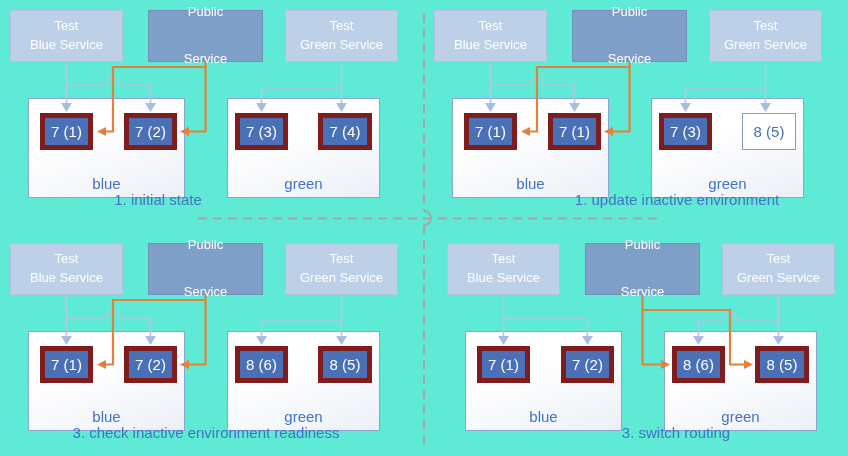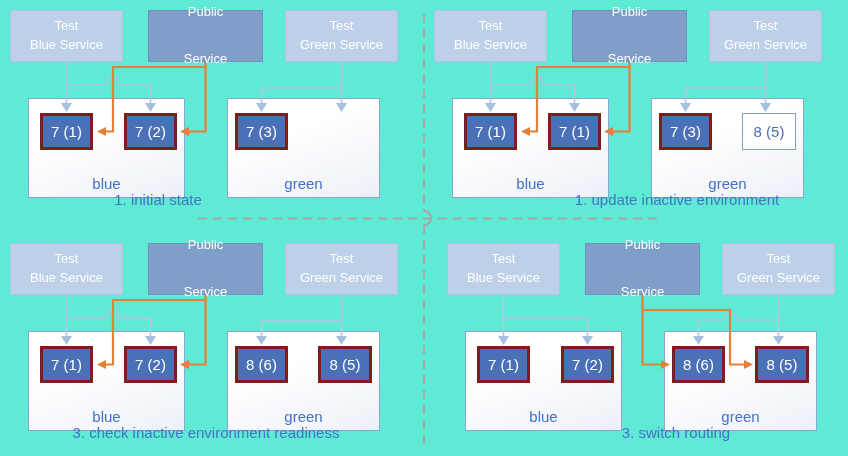--- a/index.html
+++ b/index.html
@@ -16,21 +16,21 @@
   .svc.s2{left:148px;width:115px;gap:28px;}
   .svc.s3{left:285px;width:113px;}
   .env{position:absolute;top:98px;height:100px;box-sizing:border-box;
        border:1.5px solid #8aa5d2;background:linear-gradient(160deg,#ffffff 35%,#ecf0f7 100%);}
   .env.blue{left:28px;width:157px;}
   .env.green{left:227px;width:153px;}
   .env-label{position:absolute;bottom:5px;left:0;width:100%;text-align:center;
              color:#4472c4;font-size:15px;}
   .pod{position:absolute;top:113px;width:53px;height:37px;box-sizing:border-box;
        display:flex;align-items:center;justify-content:center;
-       background:#4a70b8;border:3px solid #7f1d1d;color:#ffffff;font-size:15px;}
+       background:#4a70b8;border:5px solid #7f1d1d;color:#ffffff;font-size:15px;}
   .pod.p1{left:40px;} .pod.p2{left:124px;text-align:center;} .pod.p3{left:235px;} .pod.p4{left:318px;width:54px;}
   .pod.outlined{background:#ffffff;border:1.5px solid #7f9fc9;color:#4a6fb5;}
   .caption{position:absolute;top:191px;transform:translateX(-50%);white-space:nowrap;
            color:#4472c4;font-size:15px;}
   .wires{position:absolute;left:0;top:0;pointer-events:none;}
   .wire-blue{fill:none;stroke:#b0c6e4;stroke-width:1.6;}
   .head-blue{fill:#a6bedf;stroke:none;}
   .wire-orange{fill:none;stroke:#e2813b;stroke-width:2.2;}
   .head-orange{fill:#e2813b;stroke:none;}
   .divider{position:absolute;left:0;top:0;pointer-events:none;}
@@ -57,20 +57,21 @@
     </div>
     <div class="env blue">
       <span class="env-label">blue</span>
     </div>
     <div class="env green">
       <span class="env-label">green</span>
     </div>
     <div class="pod p1">7 (1)</div>
     <div class="pod p2">7 (2)</div>
     <div class="pod p3">7 (3)</div>
+    <div class="pod p4">7 (4)</div>
     <svg class="wires" width="424" height="223">
       <g>
         <path class="wire-blue" d="M66.5 62 V85 M66.5 85 H106 A7 7 0 0 1 120 85 H150.5 M66.5 85 V104 M150.5 85 V104"></path>
         <polygon class="head-blue" points="61,103 72,103 66.5,112"></polygon>
         <polygon class="head-blue" points="145,103 156,103 150.5,112"></polygon>
       </g>
       <g>
         <path class="wire-blue" d="M341.5 62 V88 M261.5 88 H341.5 M261.5 88 V104 M341.5 88 V104"></path>
         <polygon class="head-blue" points="256,103 267,103 261.5,112"></polygon>
         <polygon class="head-blue" points="336,103 347,103 341.5,112"></polygon>

